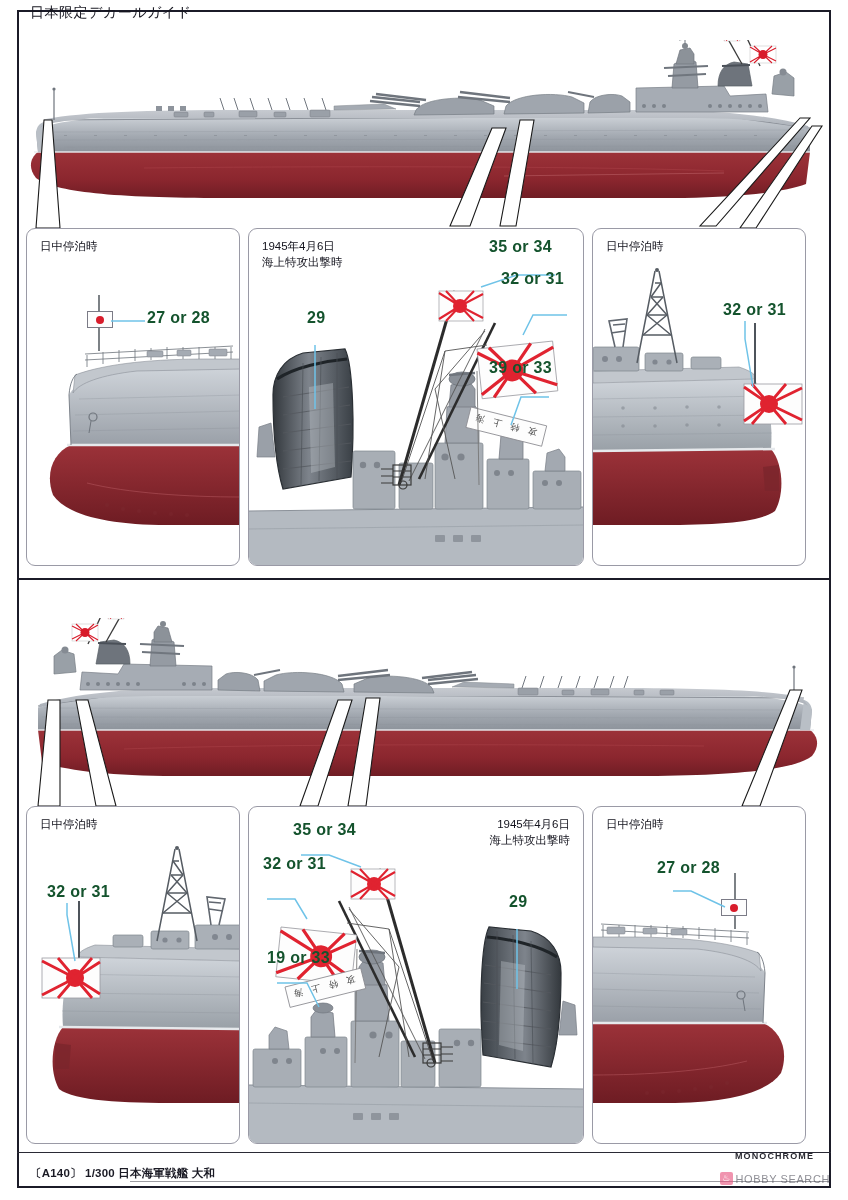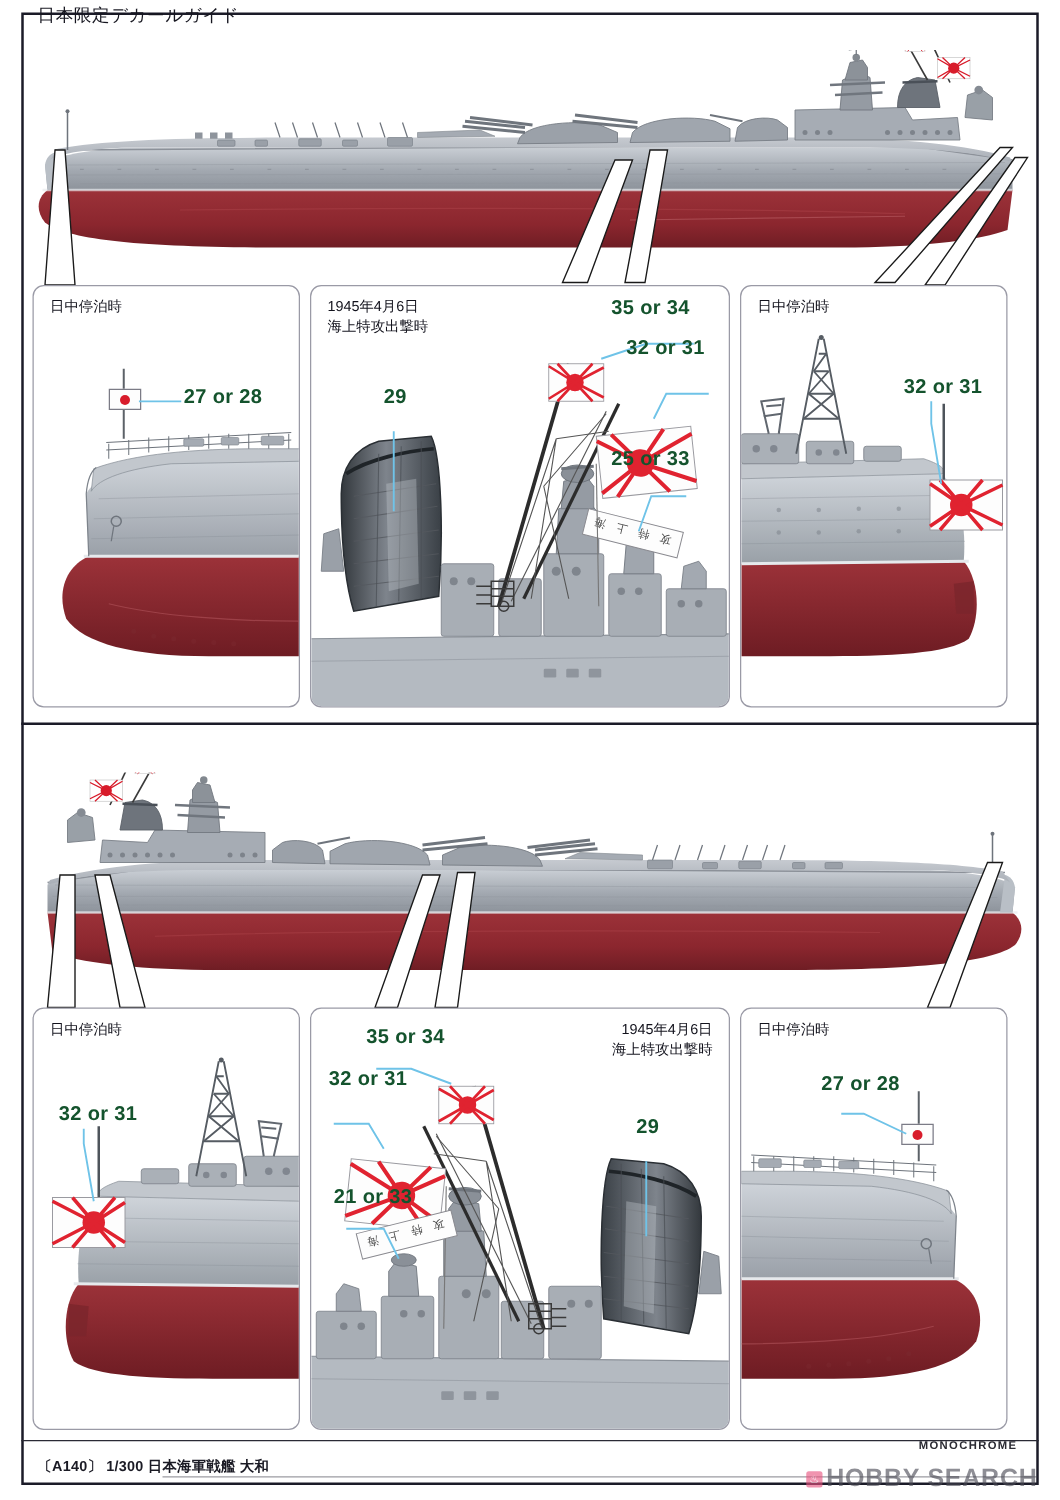--- a/index.html
+++ b/index.html
@@ -42,21 +42,21 @@
     position:absolute; right:18px; top:1172px;
     display:flex; align-items:center; gap:3px;
     opacity:.62;
   }
   .wm-badge{
     width:13px;height:13px;background:#e8537f;border-radius:2px;
     display:flex;align-items:center;justify-content:center;
     color:#fff;font-size:9px;line-height:1;
   }
   .wm-text{
-    font-size:20px;font-weight:bold;letter-spacing:.6px;color:#4a4a55;
+    font-size:11px;font-weight:normal;letter-spacing:.6px;color:#4a4a55;
   }
   .wm-line{
     position:absolute; right:18px; top:1181px; width:700px; height:0;
     border-top:1.5px solid #3a3a45; opacity:.5;
   }
 
   
   .ship-wrap{ position:absolute; }
   .ship-wrap.flip{ transform:scaleX(-1); }
   .ship-svg{ display:block; }
@@ -578,21 +578,21 @@
   </svg>
 
   <svg style="position:absolute;left:0;top:0;width:336px;height:338px;">
     <path d="M232,58 L268,46 L306,46" stroke="#6fc3e8" stroke-width="1.5" fill="none"></path>
     <path d="M274,106 L284,86 L318,86" stroke="#6fc3e8" stroke-width="1.5" fill="none"></path>
     <path d="M262,196 L272,168 L300,168" stroke="#6fc3e8" stroke-width="1.5" fill="none"></path>
     <path d="M66,180 L66,116" stroke="#6fc3e8" stroke-width="1.5" fill="none"></path>
   </svg>
   <div class="callout" style="left:240px; top:9px;">35 or 34</div>
   <div class="callout" style="left:252px; top:41px;">32 or 31</div>
-  <div class="callout" style="left:240px; top:130px;">25 or 33</div>
+  <div class="callout" style="left:240px; top:130px;">39 or 33</div>
   <div class="callout" style="left:58px; top:80px;">29</div>
 </div>
 
 <div class="panel" style="left:592px; top:228px; width:214px; height:338px;">
   <div class="panel-title">日中停泊時</div>
 
   <svg width="214" height="300" viewBox="0 0 214 300" style="position:absolute;left:0;top:38px;">
     <defs>
       <linearGradient id="prg" x1="0" y1="0" x2="0" y2="1">
         <stop offset="0%" stop-color="#cfd4da"></stop>
@@ -831,21 +831,21 @@
   </svg>
 
   <svg style="position:absolute;left:0;top:0;width:336px;height:338px;">
     <path d="M112,60 L80,48 L52,48" stroke="#6fc3e8" stroke-width="1.5" fill="none"></path>
     <path d="M58,112 L46,92 L18,92" stroke="#6fc3e8" stroke-width="1.5" fill="none"></path>
     <path d="M70,200 L58,176 L28,176" stroke="#6fc3e8" stroke-width="1.5" fill="none"></path>
     <path d="M268,182 L268,122" stroke="#6fc3e8" stroke-width="1.5" fill="none"></path>
   </svg>
   <div class="callout" style="left:44px; top:14px;">35 or 34</div>
   <div class="callout" style="left:14px; top:48px;">32 or 31</div>
-  <div class="callout" style="left:18px; top:142px;">21 or 33</div>
+  <div class="callout" style="left:18px; top:142px;">19 or 33</div>
   <div class="callout" style="left:260px; top:86px;">29</div>
 </div>
 
 <div class="panel" style="left:592px; top:806px; width:214px; height:338px;">
   <div class="panel-title">日中停泊時</div>
 
   <svg width="214" height="300" viewBox="0 0 214 300" style="position:absolute;left:0;top:38px;">
     <g transform="translate(214,0) scale(-1,1)">
       <path d="M44,178 C26,186 18,206 26,228 C40,248 80,258 140,258 L214,258
                L214,178 Z" fill="url(#pr1)"></path>

